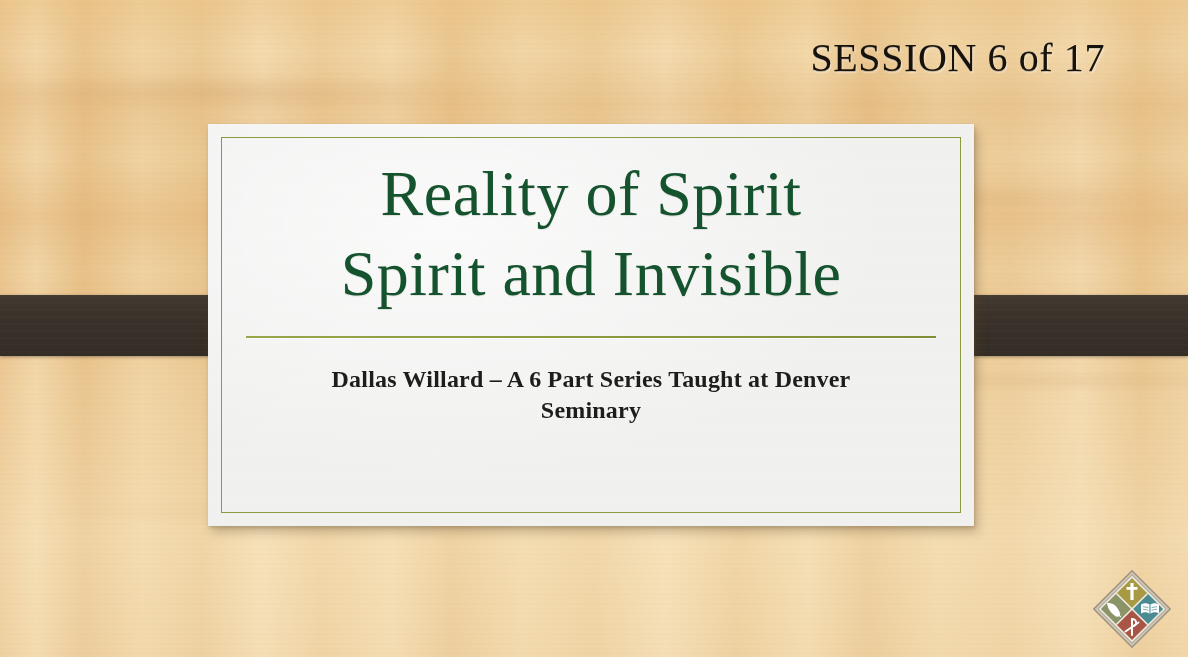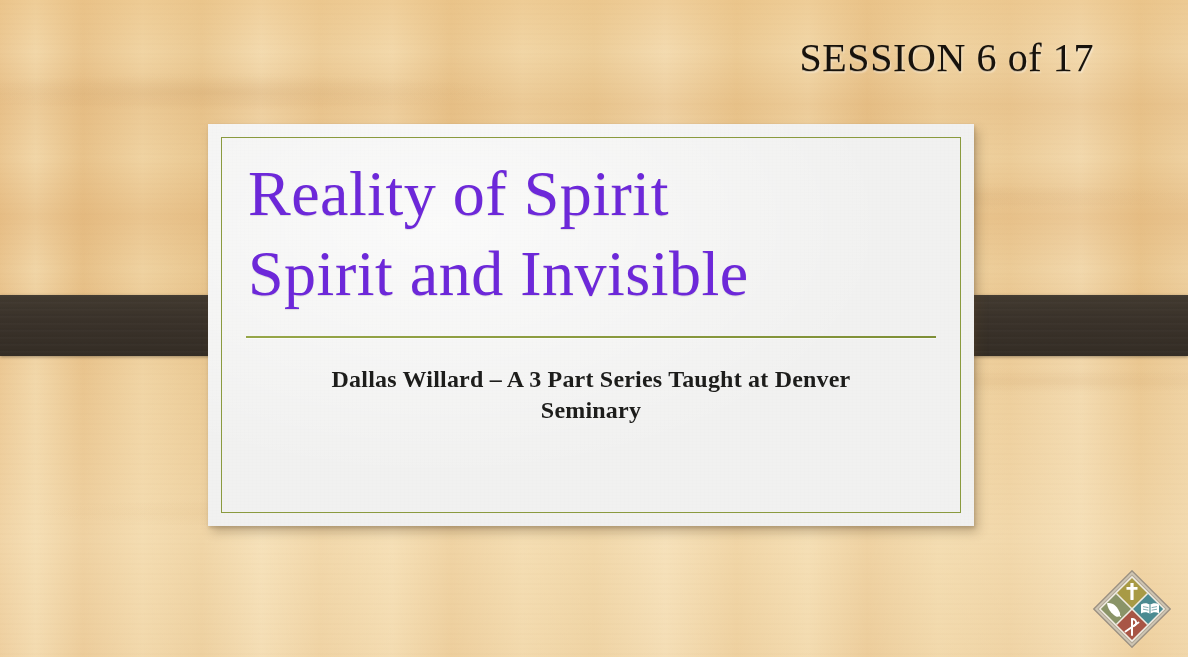--- a/index.html
+++ b/index.html
@@ -151,26 +151,27 @@
 
   
   .card-content {
     position: absolute;
     inset: 0;
     display: flex;
     flex-direction: column;
     align-items: center;
   }
   .title {
-    color: #6d28d9;
+    color: #14532d;
     font-family: "Liberation Serif", serif;
     font-size: 64px;
     line-height: 80px;
     font-weight: 400;
     letter-spacing: 0.5px;
+    text-align: center;
     margin: 0;
     padding: 30px 40px 0 40px;
     width: 100%;
     box-sizing: border-box;
     text-shadow: 0 1px 1px rgba(0,0,0,0.10);
   }
   .title-line { display: block; }
   .divider {
     width: 690px;
     height: 2px;
@@ -186,21 +187,21 @@
     font-weight: bold;
     text-align: center;
     width: 600px;
     margin: 26px 0 0 0;
     letter-spacing: 0.2px;
   }
 
   
   .session-header {
     position: absolute;
-    right: 94px;
+    right: 83px;
     top: 35px;
     font-family: "Liberation Serif", serif;
     font-size: 40px;
     line-height: 46px;
     color: #17120c;
     letter-spacing: 0.6px;
     text-shadow: 1px 2px 2px rgba(255,255,255,0.45), 0 1px 0 rgba(0,0,0,0.25);
     white-space: nowrap;
   }
 
@@ -236,21 +237,21 @@
     <div class="card-inner-border"></div>
 
     <div class="card-content">
       <h1 class="title">
         <span class="title-line">Reality of Spirit</span>
         <span class="title-line">Spirit and Invisible</span>
       </h1>
 
       <div class="divider"></div>
 
-      <div class="subtitle">Dallas Willard – A 3 Part Series Taught at Denver Seminary</div>
+      <div class="subtitle">Dallas Willard – A 6 Part Series Taught at Denver Seminary</div>
     </div>
   </div>
 
   <div class="logo">
     <svg width="78" height="78" viewBox="0 0 78 78" xmlns="http://www.w3.org/2000/svg">
 
       <g transform="translate(39,39) rotate(45)">
         <rect x="-27" y="-27" width="54" height="54" fill="#cfc6b4" stroke="#9b9183" stroke-width="1.4"></rect>
         <rect x="-24" y="-24" width="48" height="48" fill="#f0ece2" stroke="#b2a896" stroke-width="1"></rect>
 

